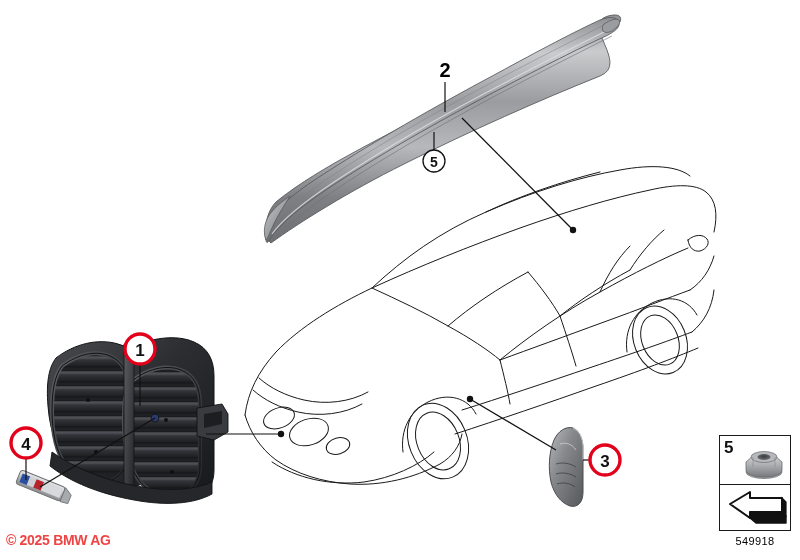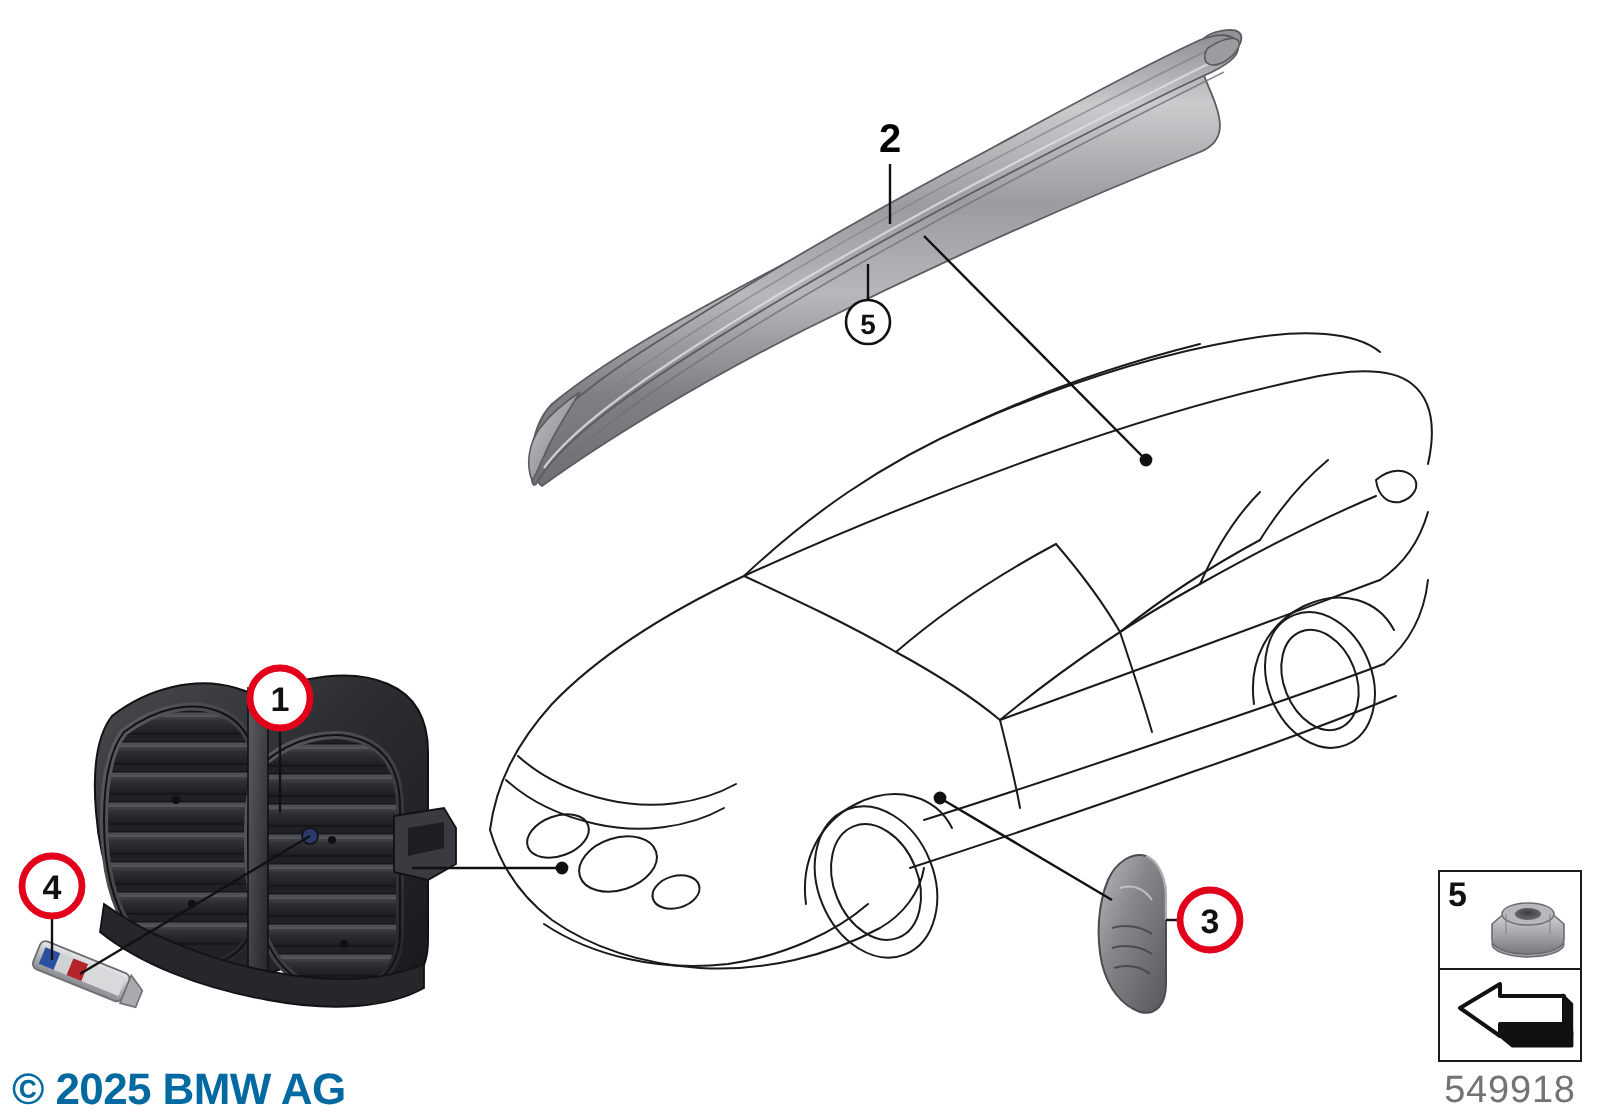--- a/index.html
+++ b/index.html
@@ -4,24 +4,24 @@
 <style>
   html,body{margin:0;padding:0;background:#ffffff;}
   body{width:800px;height:560px;position:relative;overflow:hidden;
        font-family:"Liberation Sans",sans-serif;}
   #stage{position:absolute;left:0;top:0;width:800px;height:560px;}
   svg.layer{position:absolute;left:0;top:0;width:800px;height:560px;overflow:visible;}
   .callout-num{font-family:"Liberation Sans",sans-serif;font-weight:bold;
                text-anchor:middle;dominant-baseline:central;fill:#111;}
   .plain-num{font-family:"Liberation Sans",sans-serif;font-weight:bold;
              text-anchor:middle;dominant-baseline:central;fill:#000;}
-  .copyright{position:absolute;left:6px;top:532px;font-size:22px;font-weight:bold;
-             letter-spacing:-0.3px;color:#0369a1;white-space:nowrap;}
+  .copyright{position:absolute;left:6px;top:532px;font-size:14px;font-weight:bold;
+             letter-spacing:-0.3px;color:#ef4444;white-space:nowrap;}
   .partno{position:absolute;left:713px;top:535px;width:84px;text-align:center;
-          font-size:19px;color:#737373;letter-spacing:0.4px;}
+          font-size:11px;color:#000000;letter-spacing:0.4px;}
   .legend-box{position:absolute;left:719px;top:435px;width:72px;height:96px;
               border:1.4px solid #1a1a1a;background:#fff;box-sizing:border-box;}
   .legend-div{position:absolute;left:0;top:48px;width:100%;height:1.4px;background:#1a1a1a;}
   .legend-num{position:absolute;left:4px;top:2px;font-size:17px;font-weight:bold;color:#111;}
 </style>
 </head>
 <body>
 
 <div id="stage">
 

